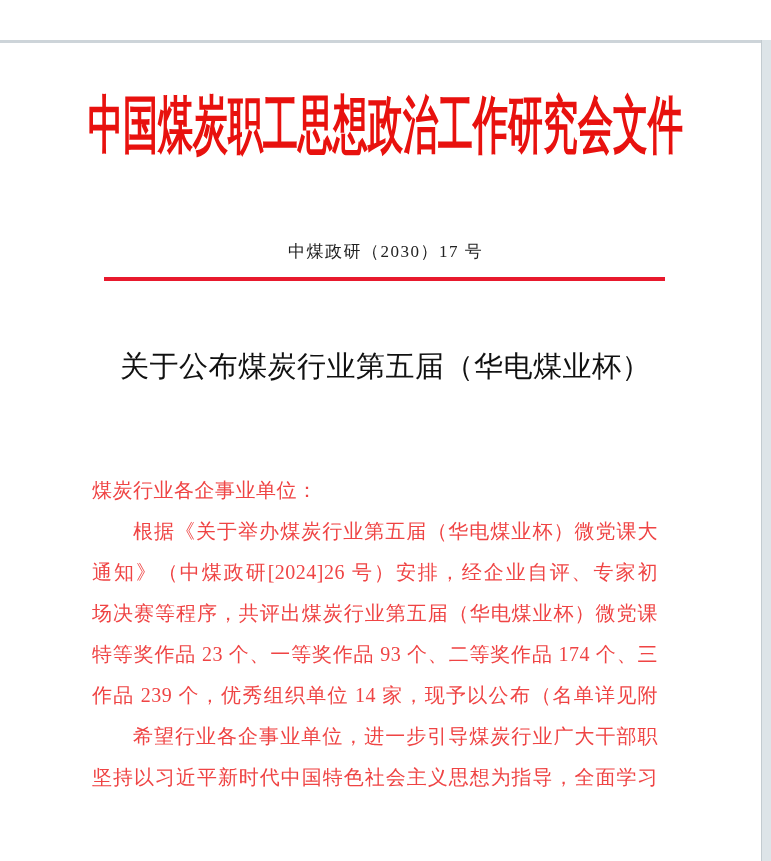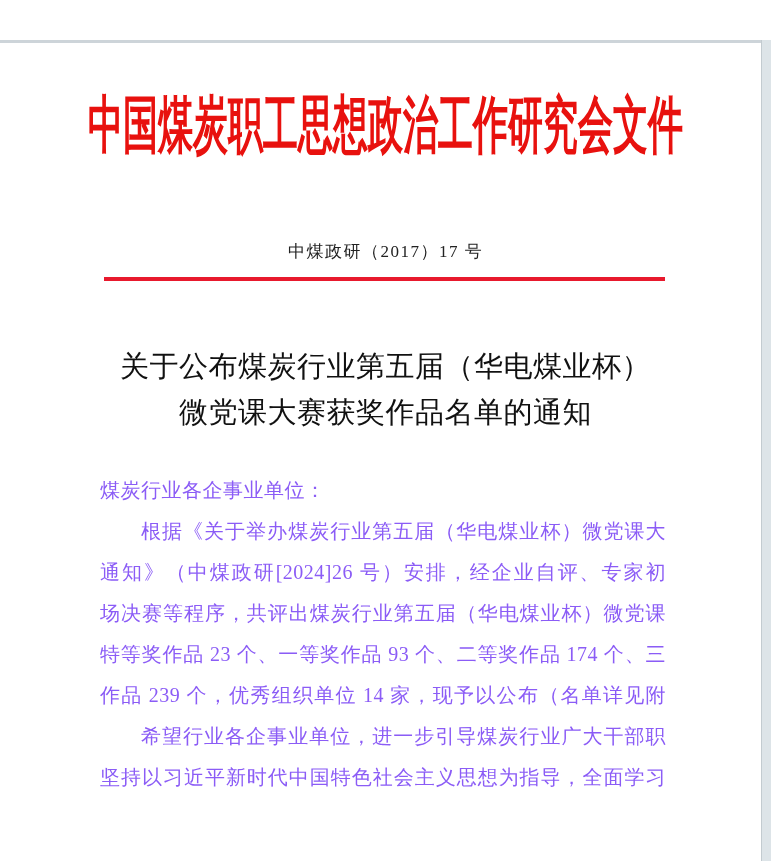--- a/index.html
+++ b/index.html
@@ -76,24 +76,24 @@
     text-align: center;
     font-size: 29px;
     font-weight: normal;
     line-height: 46px;
     letter-spacing: 0.5px;
     color: #111;
   }
   .body-text {
     position: absolute;
     top: 430px;
-    left: 100px;
+    left: 92px;
     width: 566px;
     font-size: 20px;
-    color: #8b5cf6;
+    color: #ef4444;
   }
   .body-line {
     height: 41px;
     line-height: 41px;
     white-space: nowrap;
     letter-spacing: 0.5px;
   }
   .body-line.jst {
     white-space: normal;
     text-align: justify;
@@ -119,27 +119,26 @@
 
 <div class="page">
 
   <div class="edge-top"></div>
   <div class="edge-right"></div>
 
   <div class="org-title-wrap">
     <span class="org-title-text">中国煤炭职工思想政治工作研究会文件</span>
   </div>
 
-  <div class="doc-number">中煤政研（2017）17 号</div>
+  <div class="doc-number">中煤政研（2030）17 号</div>
 
   <div class="red-line"></div>
 
   <div class="doc-title">
     <div>关于公布煤炭行业第五届（华电煤业杯）</div>
-    <div>微党课大赛获奖作品名单的通知</div>
   </div>
 
   <div class="body-text">
     <div class="body-line">煤炭行业各企事业单位：</div>
     <div class="body-line jst indent">根据《关于举办煤炭行业第五届（华电煤业杯）微党课大赛的</div>
     <div class="body-line jst">通知》（中煤政研[2024]26 号）安排，经企业自评、专家初评、现</div>
     <div class="body-line jst">场决赛等程序，共评出煤炭行业第五届（华电煤业杯）微党课大赛</div>
     <div class="body-line jst">特等奖作品 23 个、一等奖作品 93 个、二等奖作品 174 个、三等奖</div>
     <div class="body-line jst">作品 239 个，优秀组织单位 14 家，现予以公布（名单详见附件）。</div>
     <div class="body-line jst indent">希望行业各企事业单位，进一步引导煤炭行业广大干部职工，</div>

